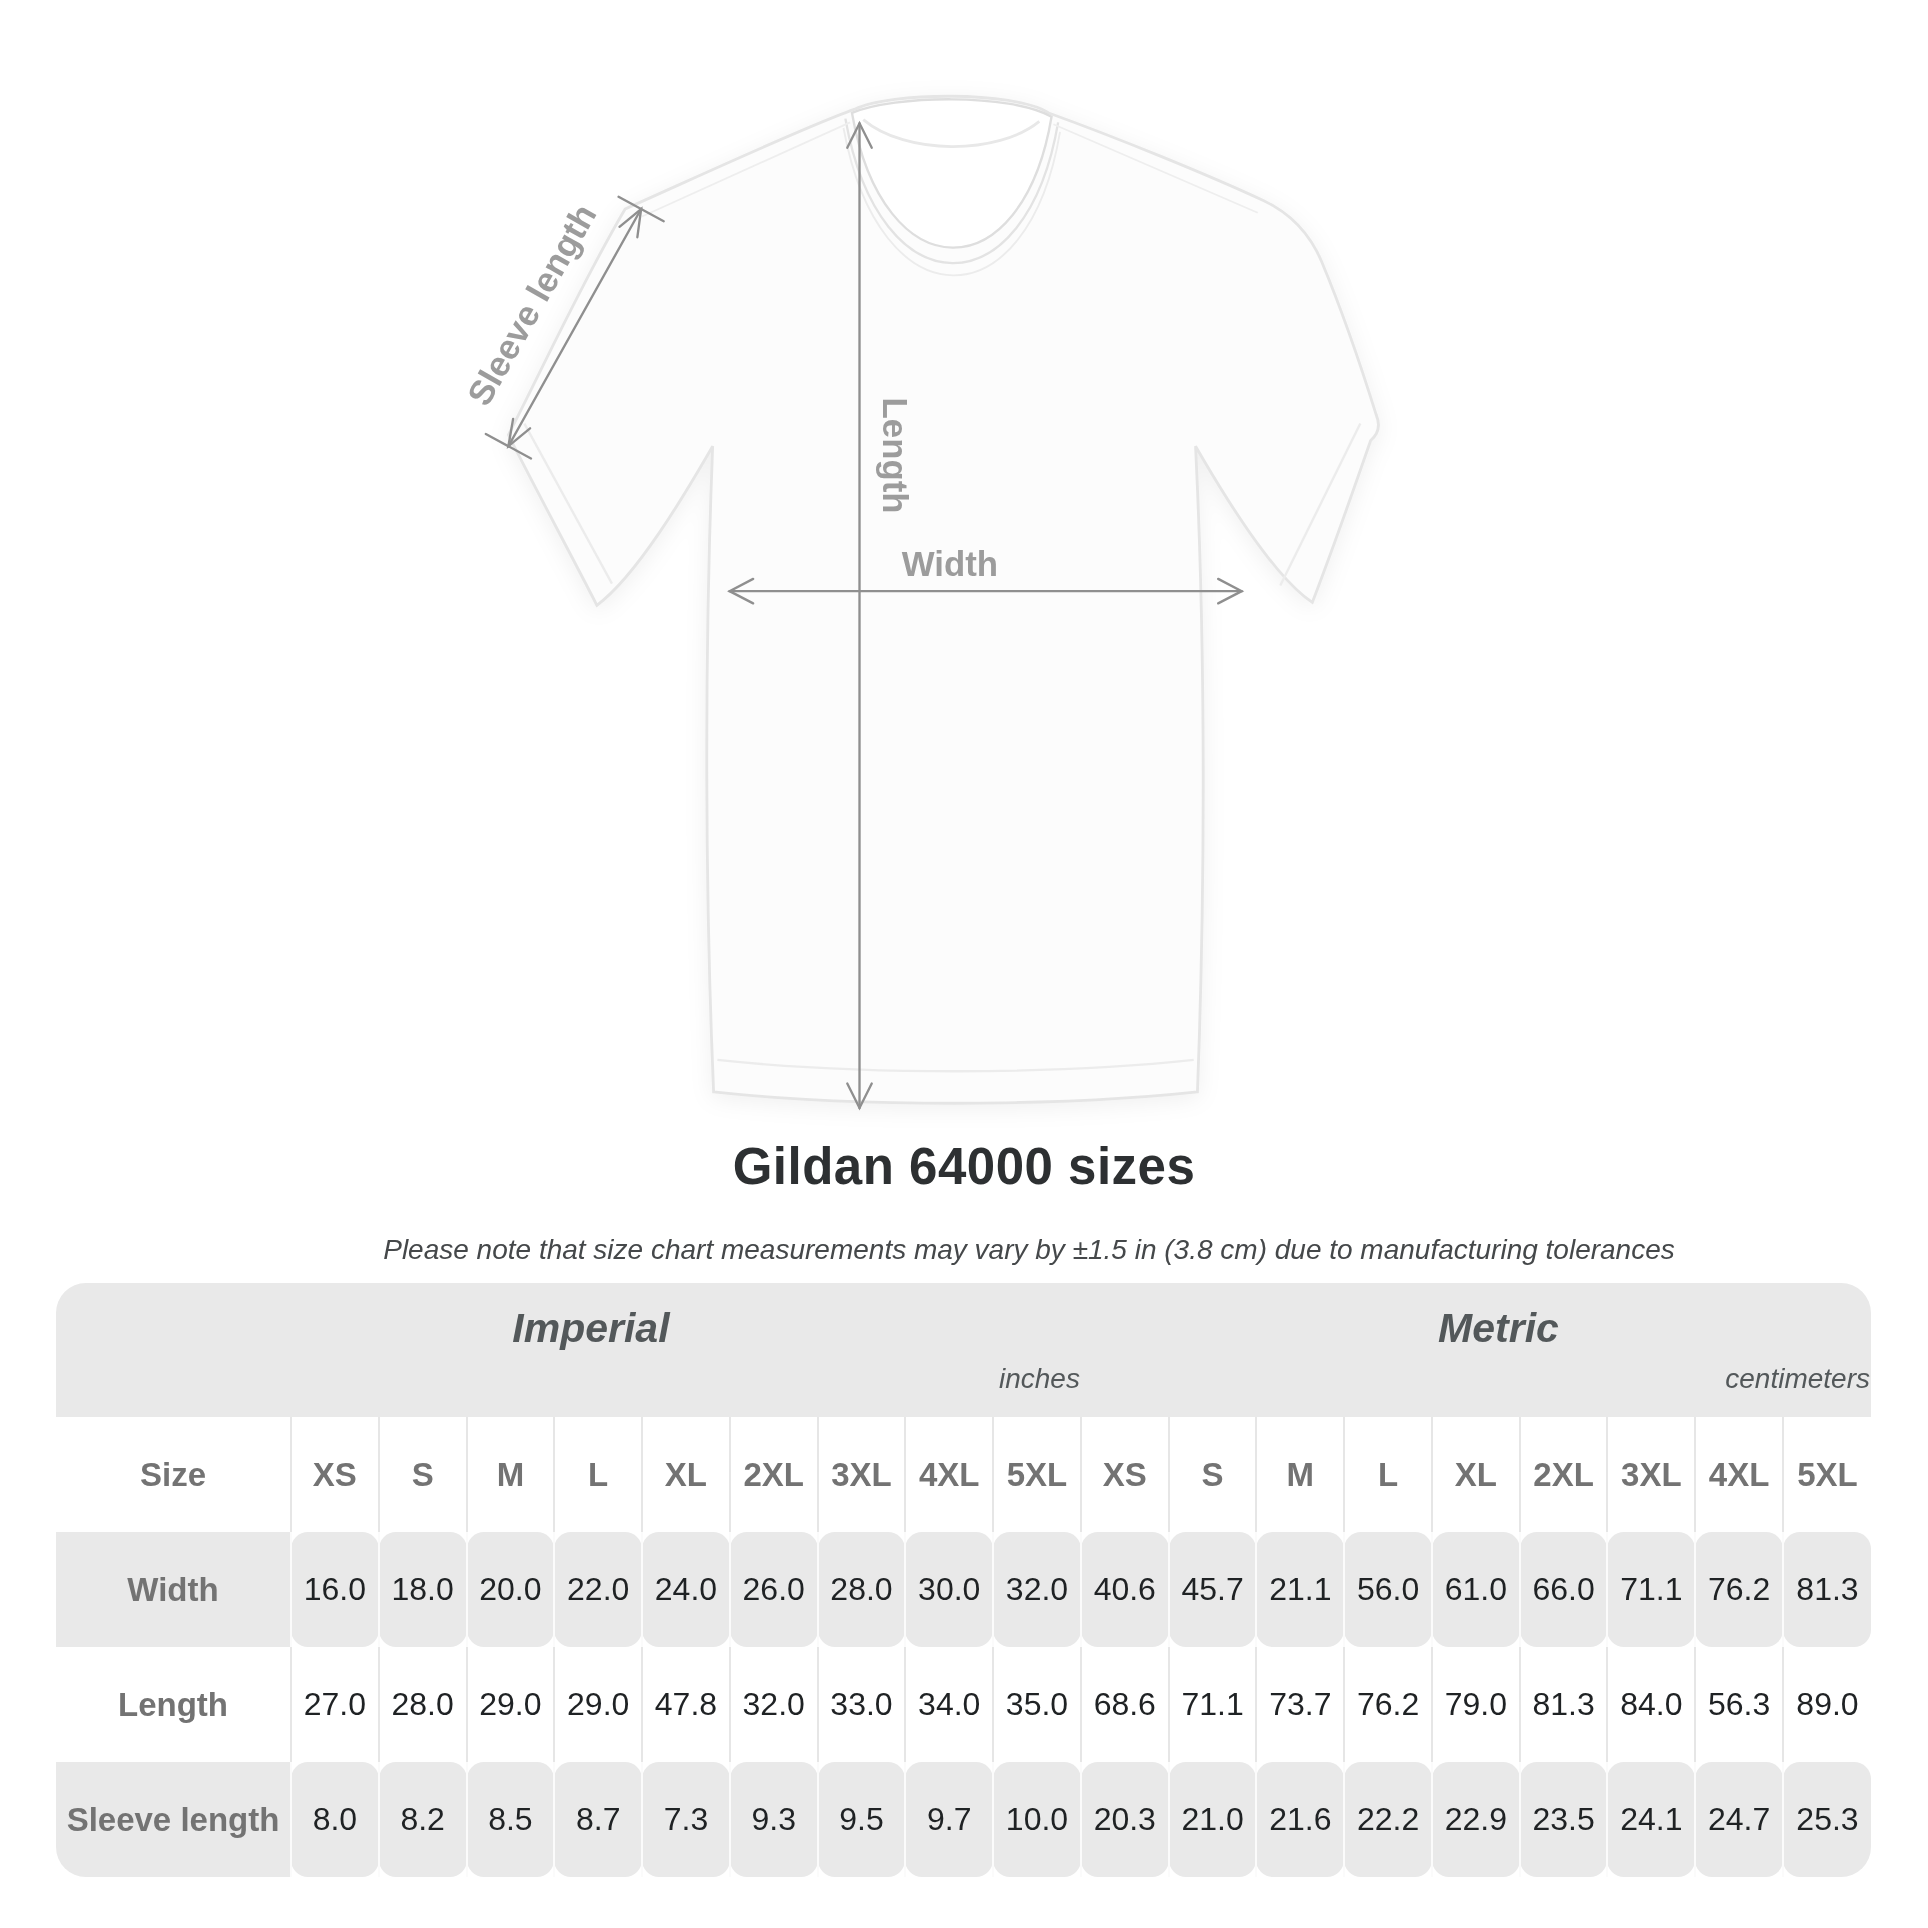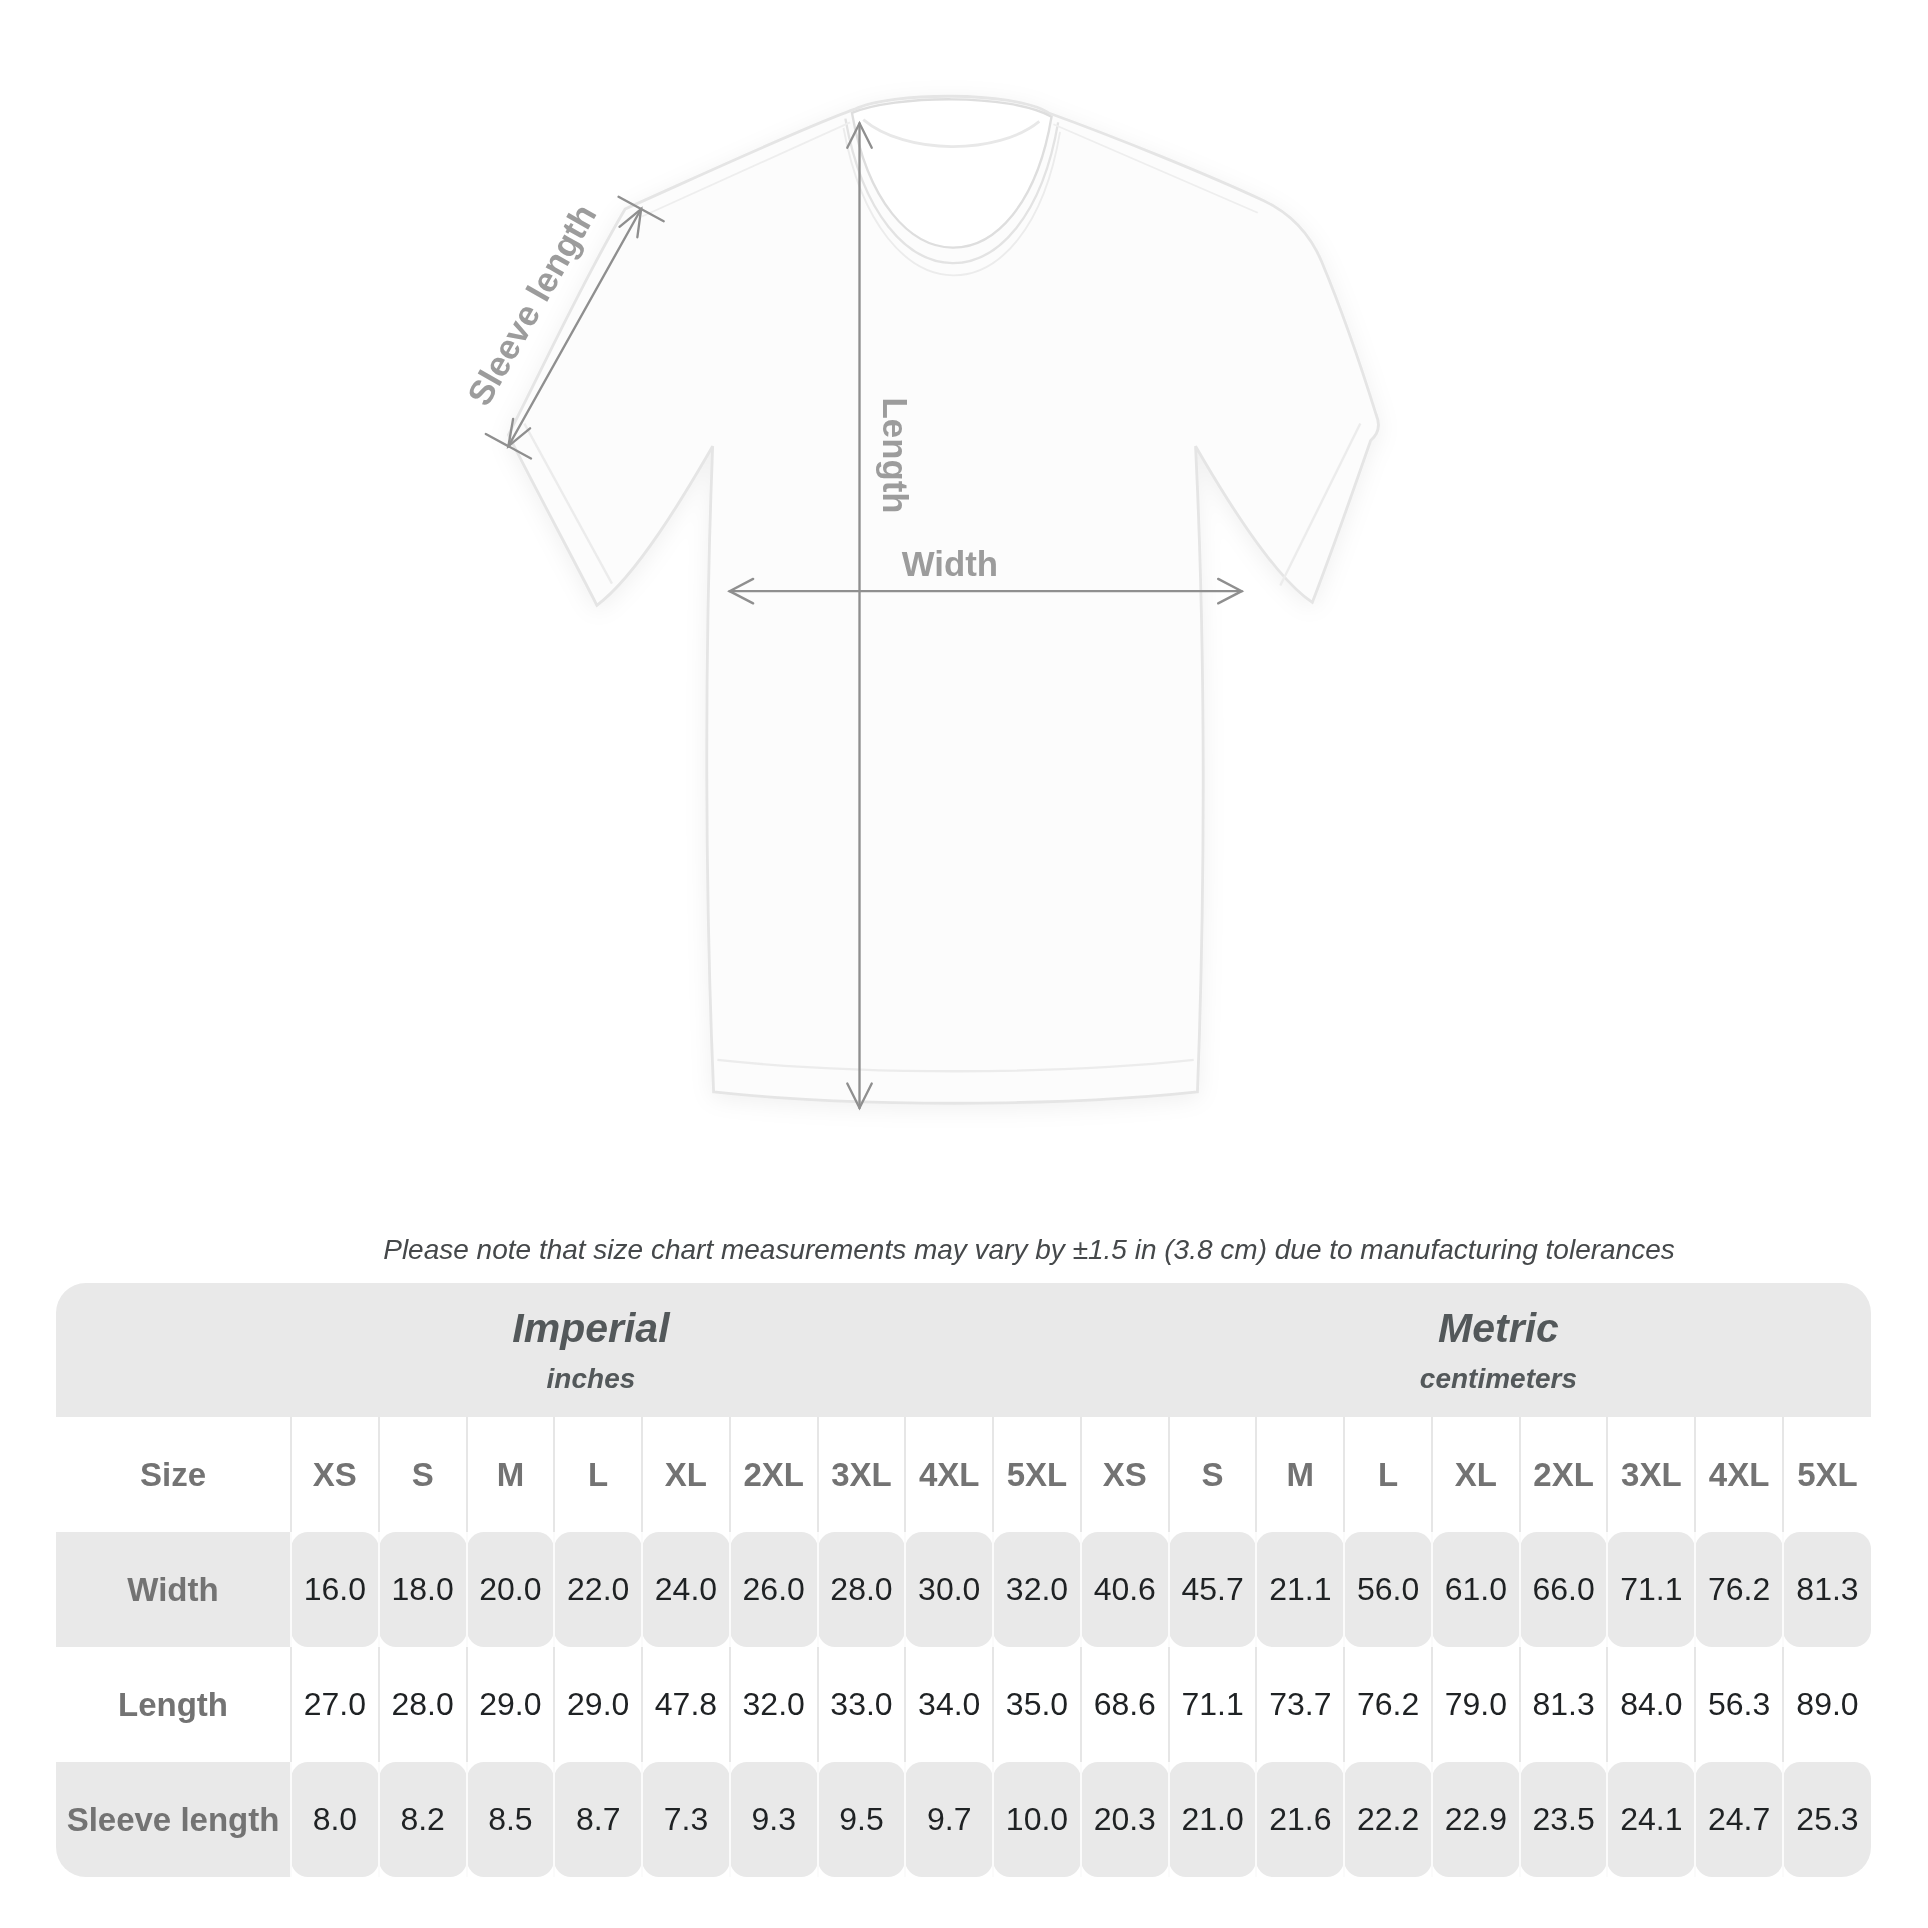--- a/index.html
+++ b/index.html
@@ -29,21 +29,21 @@
     border-radius:30px;overflow:hidden;
   }
   table{width:100%;border-collapse:collapse;table-layout:fixed;}
   col.c-label{width:235px;}
   .cell{
     text-align:center;vertical-align:middle;
     border-right:2.8px solid transparent;
   }
   tr.band-row th{background:#e9e9e9;height:132px;vertical-align:middle;border:none;padding-left:46px;}
   .band-label{font-size:41px;font-weight:bold;font-style:italic;color:#53585a;}
-  .band-sub{font-size:28px;font-style:italic;color:#53585a;margin-top:11.3px;font-weight:bold;}
+  .band-sub{font-size:28px;font-style:italic;color:#53585a;margin-top:11.3px;font-weight:normal;text-align:right;}
   tr.row-white .cell{background:#ffffff;border-right-color:#e6e6e6;height:113px;}
   tr.row-gray  .cell{background:#e9e9e9;border-right-color:#fbfbfb;height:113px;}
   .cell.last{border-right:none;}
   .head-cell,.m-label,.corner{font-size:33px;font-weight:bold;color:#737373;}
   td.val{font-size:32px;font-weight:normal;color:#1f2224;border-radius:17px;}
 
   
   .dim-label{
     font-family:"Liberation Sans", sans-serif;font-weight:bold;
     font-size:37px;fill:#9c9c9c;
@@ -106,20 +106,21 @@
         <line x1="657" y1="209" x2="705" y2="235"></line>
         <line x1="516" y1="461" x2="564" y2="487"></line>
       </g>
     </g>
 
     <text class="dim-label" x="1009" y="612" text-anchor="middle">Width</text>
     <text class="dim-label" transform="translate(938 484) rotate(90)" text-anchor="middle">Length</text>
     <text class="dim-label" transform="translate(576 330) rotate(-60.5)" text-anchor="middle">Sleeve length</text>
   </svg>
 
+  <h1 id="page-title" style="margin:0;">Gildan 64000 sizes</h1>
   <p id="page-subtitle" style="margin:17px;padding-left:48px;">Please note that size chart measurements may vary by ±1.5 in (3.8 cm) due to manufacturing tolerances</p>
 
   <div id="table-wrap">
     <table>
       <colgroup>
         <col class="c-label">
         <col span="18">
       </colgroup>
       <thead>
         <tr class="band-row">

